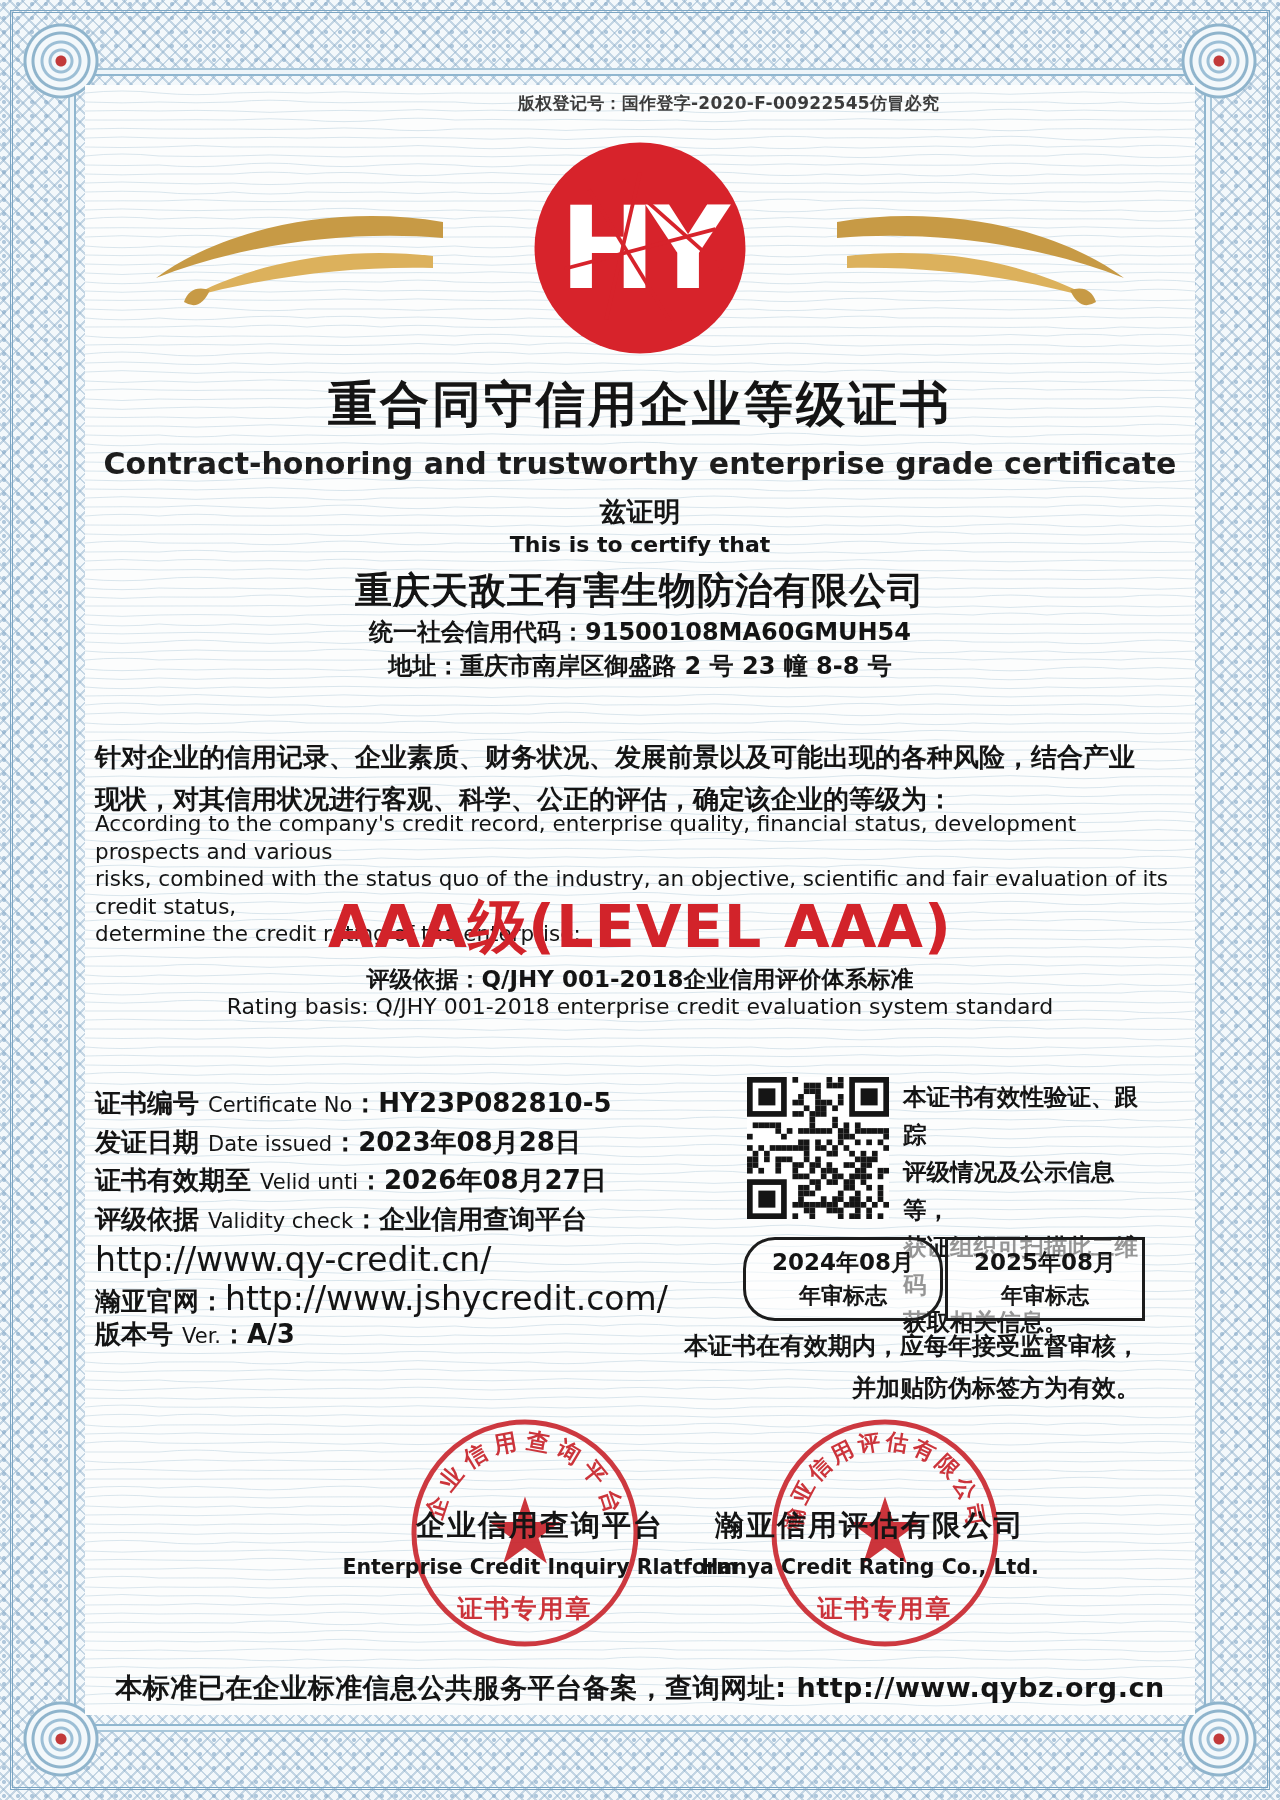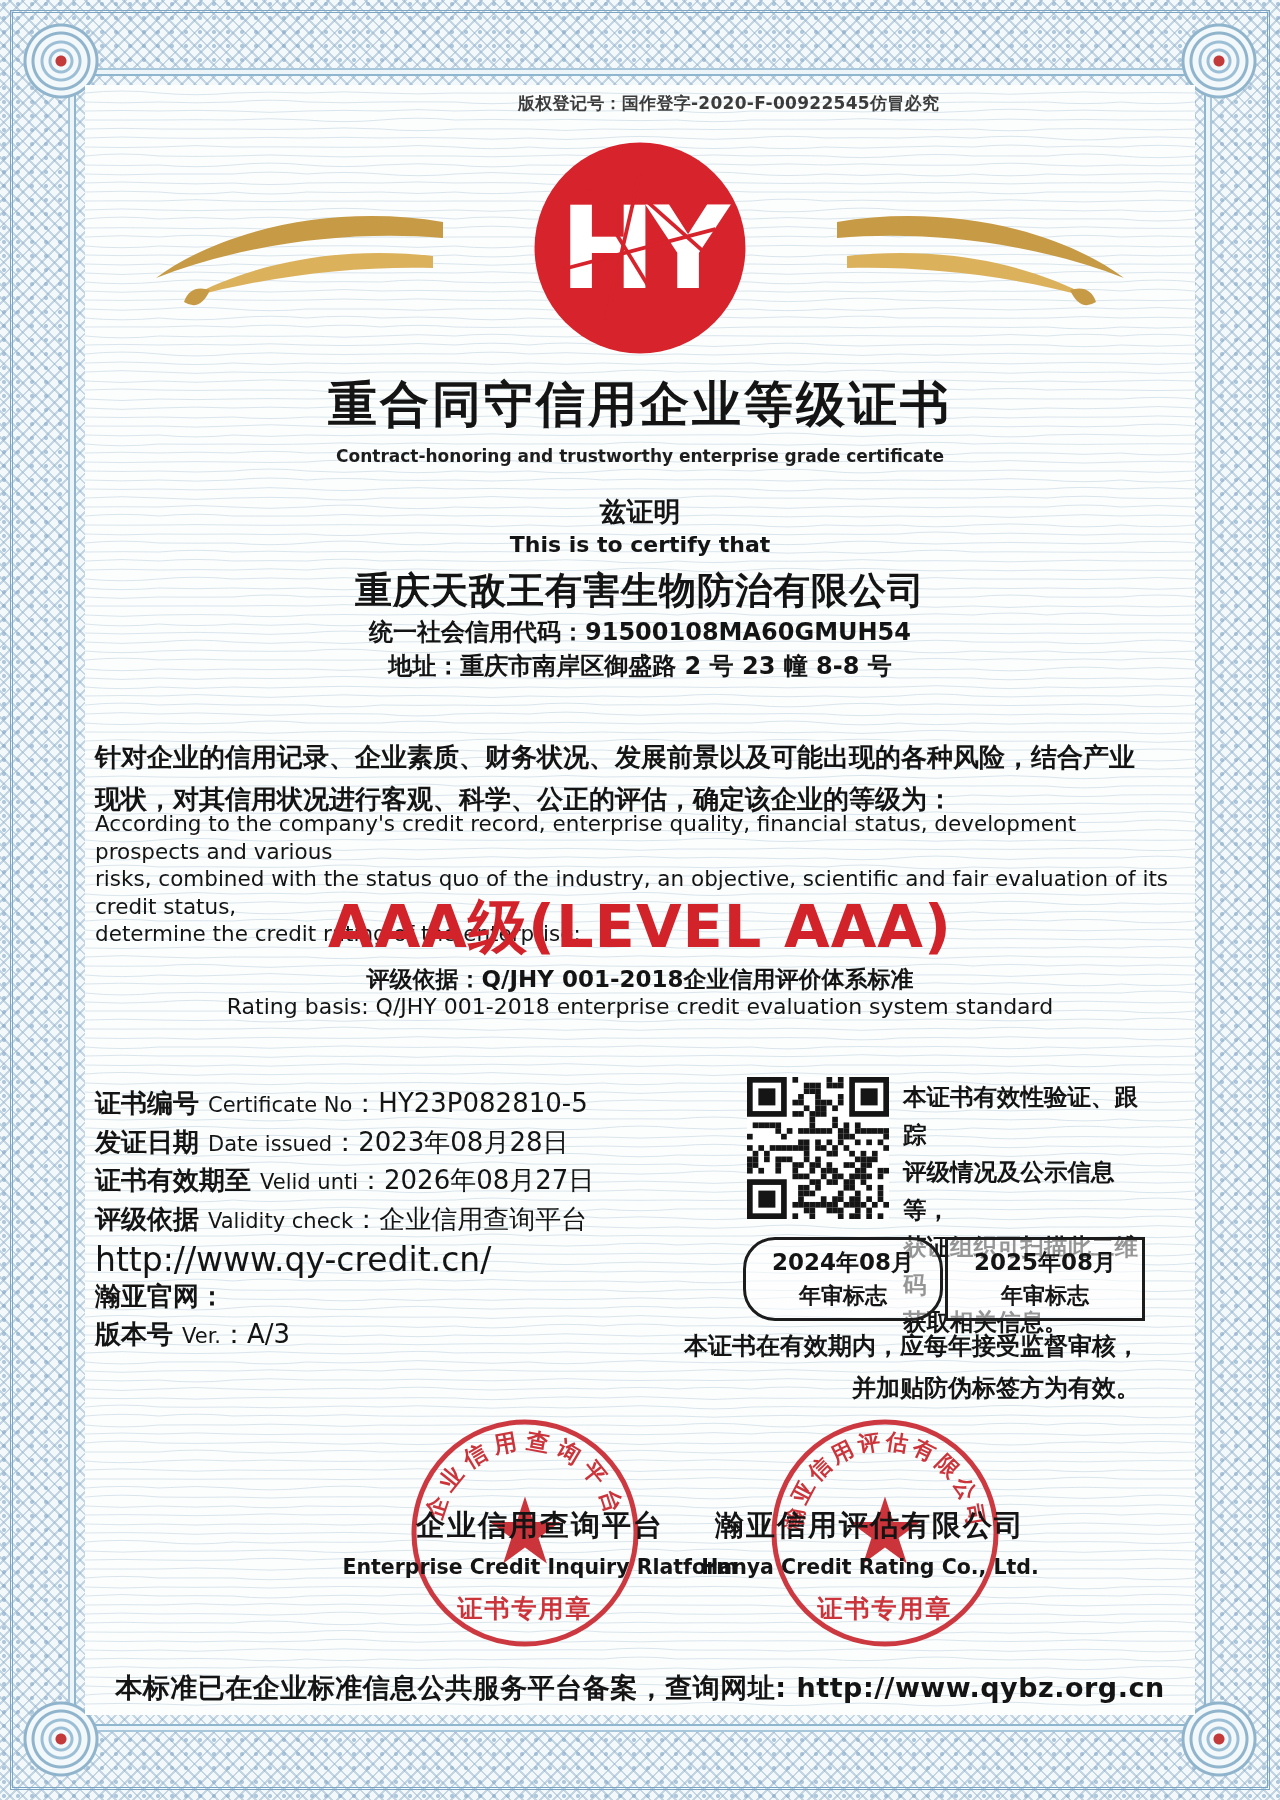--- a/index.html
+++ b/index.html
@@ -29,39 +29,39 @@
   .ctr{left:0;width:1280px;text-align:center;}
 
   .copyright{left:518px;top:92px;font-size:17px;font-weight:600;color:#3c3c3c;letter-spacing:.3px;}
 
   .logo{left:527px;top:135px;width:226px;height:226px;}
   .flourish{top:196px;width:300px;height:118px;}
   .fl-l{left:148px;}
   .fl-r{left:832px;transform:scaleX(-1);}
 
   .title-zh{top:372px;font-size:49px;font-weight:800;letter-spacing:3px;}
-  .title-en{top:446px;font-size:17px;font-weight:600;color:#1d1d1d;}
+  .title-en{top:446px;font-size:30px;font-weight:600;color:#1d1d1d;}
   .certify-zh{top:494px;font-size:27px;font-weight:700;}
   .certify-en{top:532px;font-size:22px;font-weight:600;}
   .company{top:566px;font-size:37px;font-weight:800;letter-spacing:1px;}
   .code{top:616px;font-size:24px;font-weight:700;}
   .addr{top:650px;font-size:24px;font-weight:700;}
 
   .para-zh{left:95px;width:1090px;top:736px;font-size:26px;font-weight:600;line-height:42px;}
   .para-en{left:95px;width:1090px;top:810px;font-size:21.5px;font-weight:500;line-height:27.5px;}
 
   .level{top:888px;font-size:59px;font-weight:900;color:#d2232a;letter-spacing:1px;}
   .basis-zh{top:964px;font-size:23px;font-weight:700;}
   .basis-en{top:994px;font-size:22px;font-weight:500;}
 
   .details{left:95px;top:1086px;width:560px;}
   .dline{display:flex;align-items:baseline;height:38.5px;white-space:nowrap;}
   .dzh{font-size:26px;font-weight:700;}
   .den{font-size:21px;font-weight:500;margin-left:9px;}
-  .dval{font-size:26px;font-weight:400;}
+  .dval{font-size:26px;font-weight:700;}
   .durl{font-size:33px;font-weight:400;}
 
   .qr{left:747px;top:1077px;width:142px;height:142px;background:#fff;}
   .qr-note{left:903px;top:1079px;width:256px;font-size:23.5px;font-weight:600;line-height:37.5px;}
 
   .audit-box{width:194px;height:78px;border:3px solid #1c1c1c;background:rgba(255,255,255,.55);
     display:flex;flex-direction:column;align-items:center;justify-content:center;gap:3px;}
   .ab1{left:743px;top:1237px;border-radius:32px;}
   .ab2{left:945px;top:1237px;}
   .ab-month{font-size:23px;font-weight:700;}
@@ -341,20 +341,21 @@
     <div class="dline">
       <span class="dzh">评级依据</span>
       <span class="den">Validity check</span>
       <span class="dval">：企业信用查询平台</span>
     </div>
     <div class="dline">
       <span class="durl">http://www.qy-credit.cn/</span>
     </div>
     <div class="dline">
       <span class="dzh">瀚亚官网：</span>
+      <span class="durl">http://www.jshycredit.com/</span>
     </div>
     <div class="dline">
       <span class="dzh">版本号</span>
       <span class="den">Ver.</span>
       <span class="dval">：A/3</span>
     </div>
   </div>
 
   <svg class="abs qr" id="qr" viewBox="0 0 140 140">
       <rect x="0" y="0" width="140" height="140" fill="#fff"></rect>

